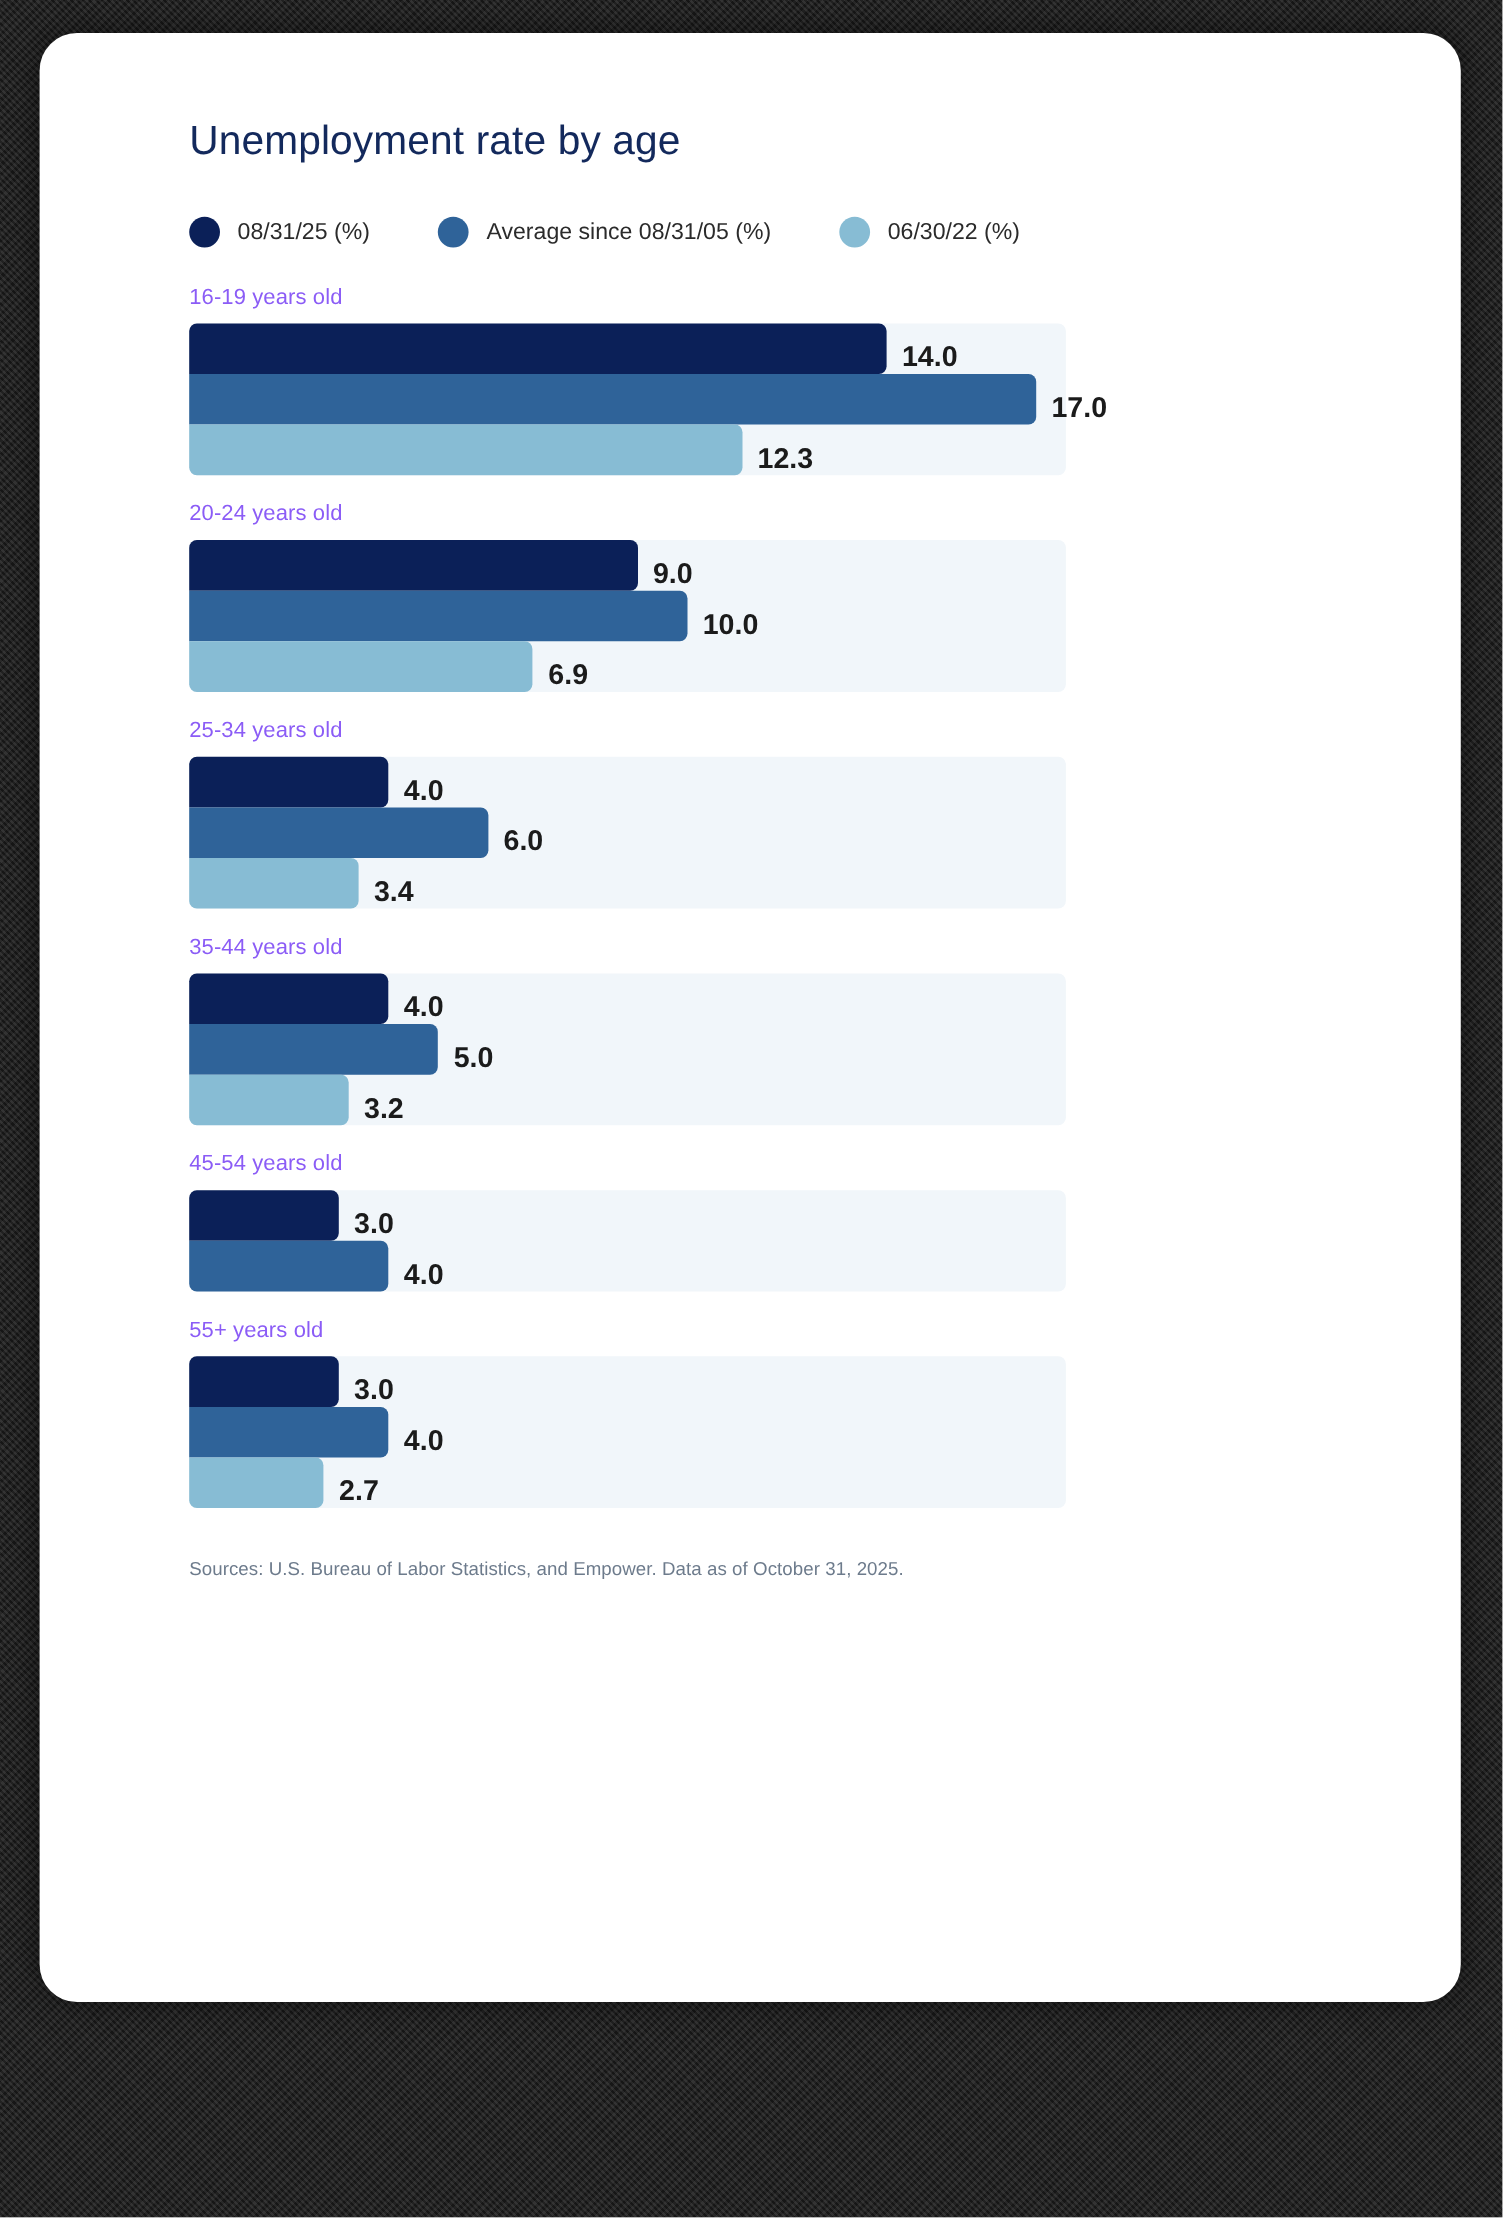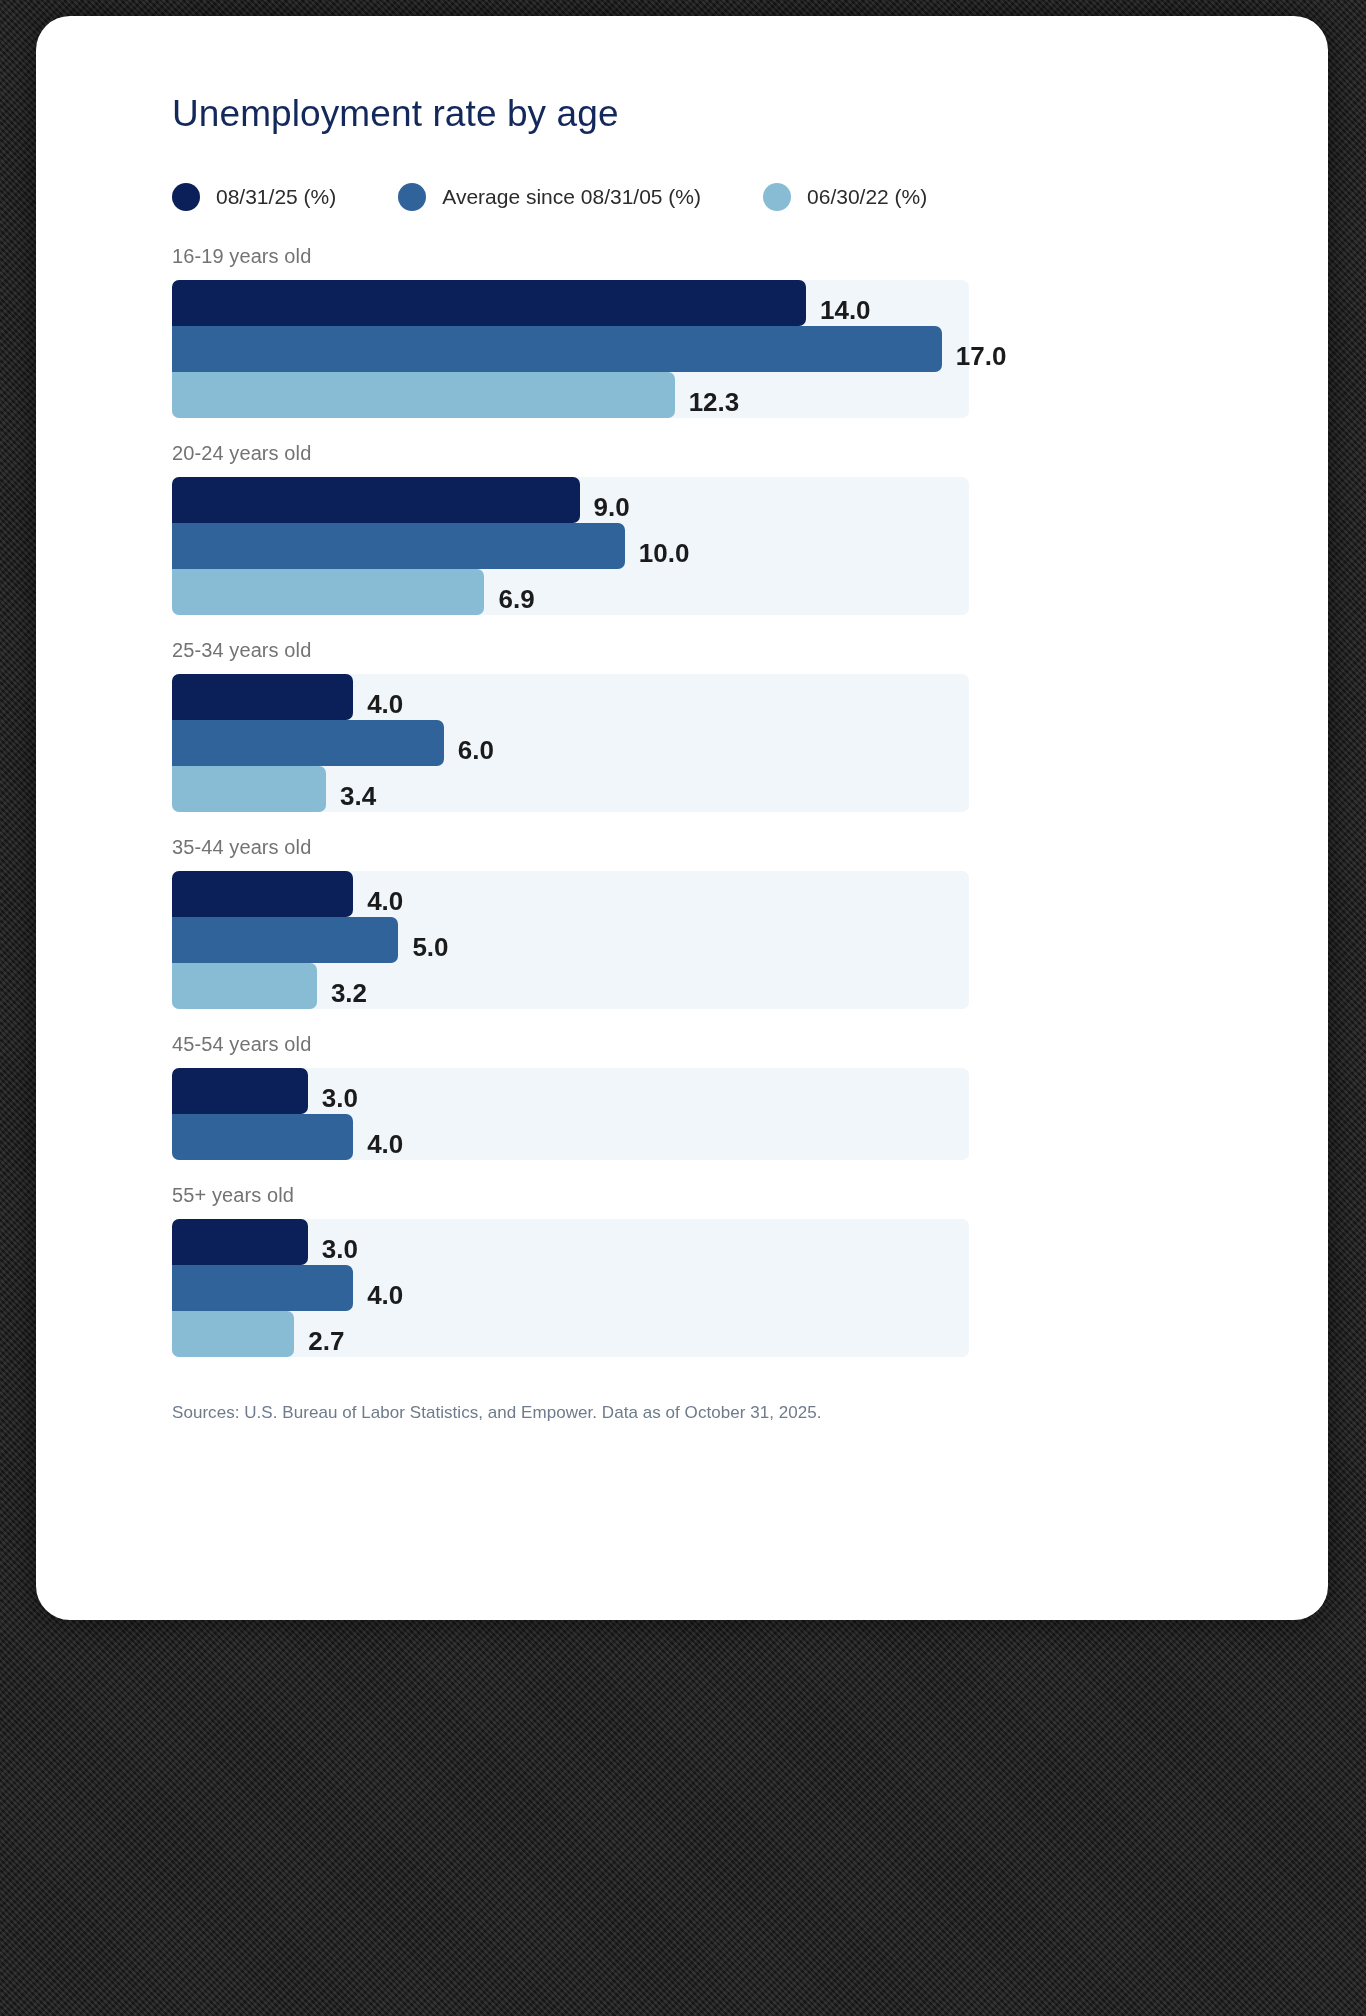--- a/index.html
+++ b/index.html
@@ -19,23 +19,23 @@
     background:
       repeating-linear-gradient(45deg, rgba(255,255,255,0.07) 0 2px, rgba(0,0,0,0.08) 2px 4px),
       repeating-linear-gradient(-45deg, rgba(255,255,255,0.05) 0 3px, rgba(0,0,0,0.06) 3px 6px),
       #191919;
     overflow: hidden;
   }
 
   .card {
     position: absolute;
     left: 36px;
-    top: 16px;
+    top: 30px;
     width: 1292px;
-    height: 1604px;
+    height: 1790px;
     background: #ffffff;
     border-radius: 34px;
     box-shadow: 0 0 26px rgba(0,0,0,0.55);
     overflow: hidden;
   }
 
   .card-inner {
     padding: 78px 96px 0 136px;
   }
 
@@ -75,21 +75,21 @@
   }
 
   .groups {
     margin-top: 34px;
   }
 
   .group { margin-bottom: 24px; }
 
   .group-label {
     font-size: 20px;
-    color: #737373;
+    color: #8b5cf6;
     margin-bottom: 12px;
     letter-spacing: 0.1px;
   }
 
   .track-stack {
     background: #f1f6fa;
     border-radius: 7px;
     padding: 0;
     overflow: visible;
     position: relative;

